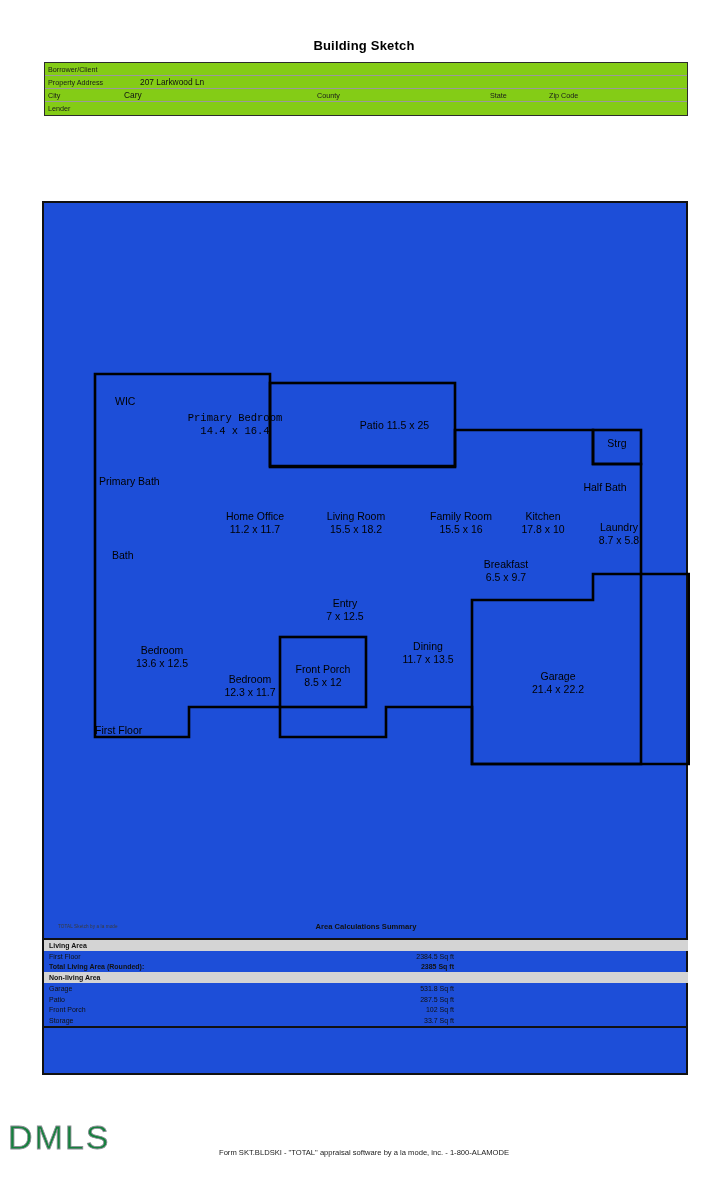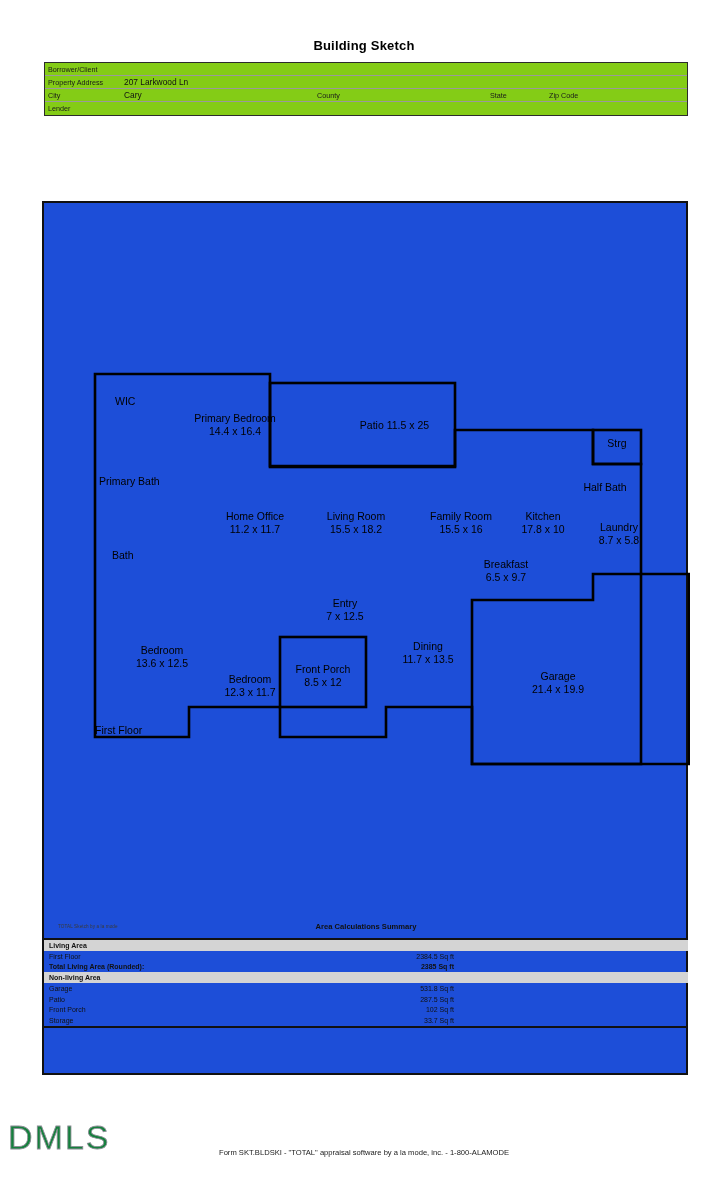--- a/index.html
+++ b/index.html
@@ -53,21 +53,21 @@
     color: #1a1a1a;
     padding-left: 3px;
     white-space: nowrap;
   }
   .hdr-val {
     font-size: 8.4px;
     color: #111;
     white-space: nowrap;
   }
   .cell-addr-lbl { width: 72px; }
-  .cell-addr-val { padding-left: 4px; }
+  .cell-addr-val { padding-left: 4px; margin-left: 16px; }
   .cell-city-lbl { width: 72px; }
   .cell-city-val { padding-left: 4px; width: 190px; }
   .cell-county-lbl { width: 170px; }
   .cell-state-lbl { width: 56px; }
   .cell-zip-lbl { width: 120px; }
 
   
   .sketch-frame {
     position: absolute;
     left: 42px;
@@ -247,21 +247,21 @@
           L 428 561
           Z"></path>
       </g>
     </svg>
   </div>
 
   <div class="room left" style="left:71px;  top:192px;">
     <span>WIC</span>
   </div>
 
-  <div class="room" style="left:106px; top:209px; width:170px;">
+  <div class="room" style="left:106px; top:209px; width:170px;font-family:Liberation Mono, monospace;">
     <div>Primary Bedroom</div>
     <div>14.4 x 16.4</div>
   </div>
 
   <div class="room" style="left:226px; top:216px; width:185px;margin-left:32px;">
     <span>Patio 11.5 x 25</span>
   </div>
 
   <div class="room" style="left:549px; top:234px; width:48px;">
     <span>Strg</span>
@@ -329,21 +329,21 @@
     <div>12.3 x 11.7</div>
   </div>
 
   <div class="room" style="left:236px; top:460px; width:86px;">
     <div>Front Porch</div>
     <div>8.5 x 12</div>
   </div>
 
   <div class="room" style="left:456px; top:467px; width:116px;">
     <div>Garage</div>
-    <div>21.4 x 19.9</div>
+    <div>21.4 x 22.2</div>
   </div>
 
   <div class="room left" style="left:51px;  top:521px;">
     <span>First Floor</span>
   </div>
 </div>
 
 <div class="summary-top">
   <div class="summary-credit">TOTAL Sketch by a la mode</div>
   <div class="summary-heading">Area Calculations Summary</div>

